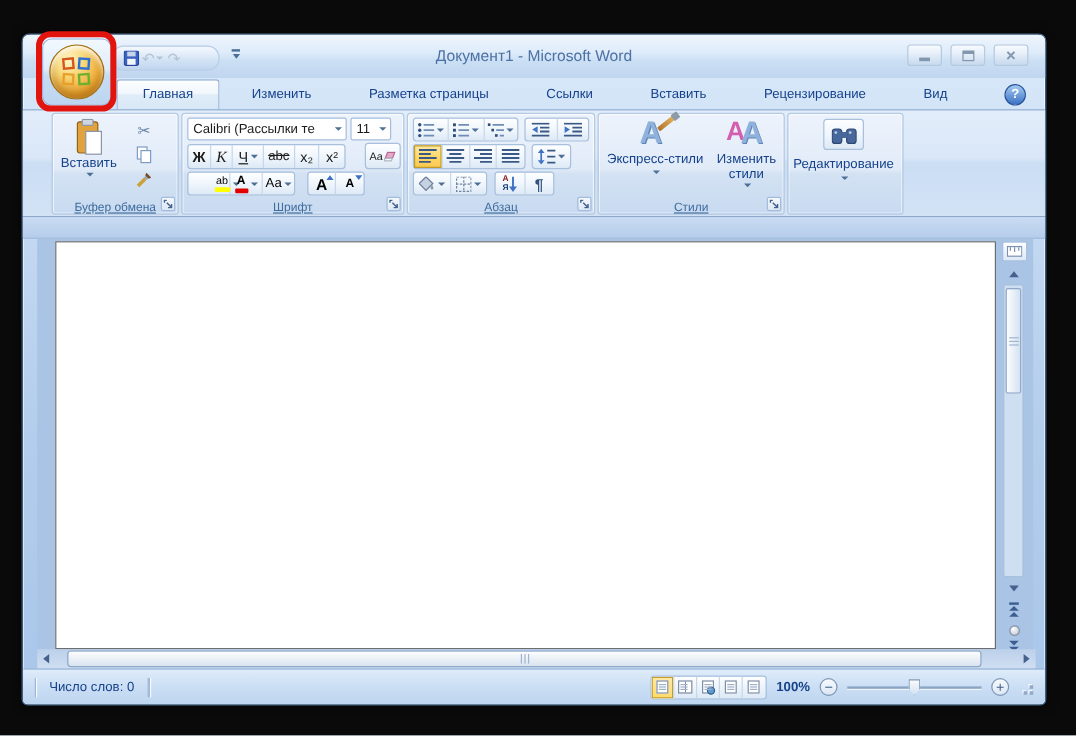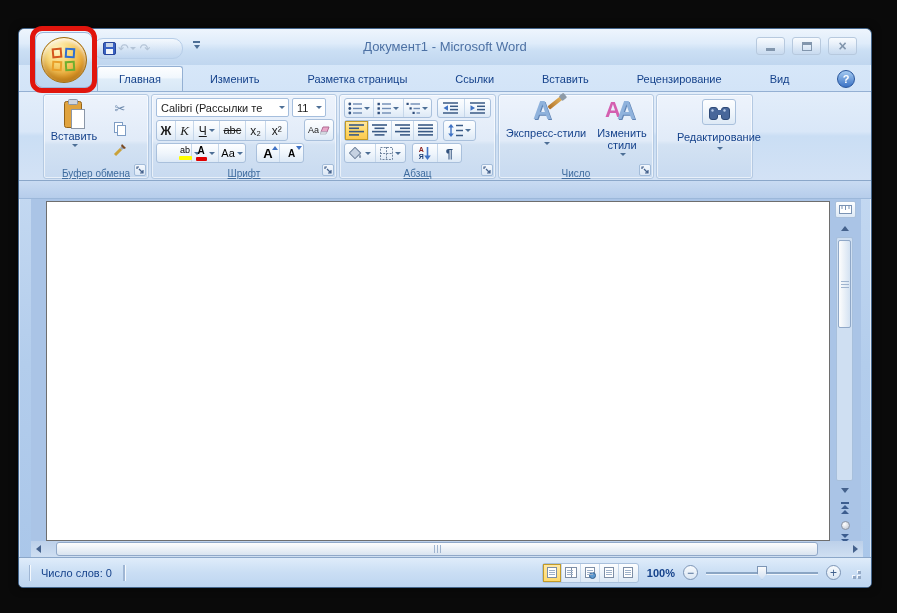--- a/index.html
+++ b/index.html
@@ -541,31 +541,31 @@
           </div>
           <div class="bigbtn" style="left:93px;top:2px;width:60px;height:66px;">
             <span class="cs-icon">
               <span class="cs-a1">A</span>
               <span class="cs-a2">A</span>
             </span>
             <span class="lbl" style="width:58px;">Изменить стили</span>
             <span class="car" style="margin-top:2px;"></span>
           </div>
         </div>
-        <div class="grp-labelrow"><span class="grp-label">Число</span></div>
+        <div class="grp-labelrow"><span class="grp-label">Стили</span></div>
         <div class="launcher">
           <svg width="8" height="8">
               <path d="M1 3V1h2M3 3l4 4M7 4v3h-3" stroke="#44618c" stroke-width="1.2" fill="none"></path>
             </svg>
         </div>
       </div>
 
       <div class="grp" style="left:637px;width:97px;">
         <div class="grp-content">
-          <div class="bigbtn" style="left:17px;top:2px;width:90px;height:66px;">
+          <div class="bigbtn" style="left:1px;top:2px;width:90px;height:66px;">
             <span class="shelf" style="position:static;width:34px;height:26px;display:flex;align-items:center;justify-content:center;margin-top:2px;">
               <svg width="21" height="15">
                 <rect x="0.5" y="2.5" width="8" height="12" rx="2.5" fill="#48679a" stroke="#2e4a77"></rect>
                 <rect x="12.5" y="2.5" width="8" height="12" rx="2.5" fill="#48679a" stroke="#2e4a77"></rect>
                 <rect x="8" y="5" width="5" height="5" fill="#48679a"></rect>
                 <circle cx="3.5" cy="5.5" r="1.2" fill="#b9cce8"></circle>
                   <circle cx="15.5" cy="5.5" r="1.2" fill="#b9cce8"></circle>
               </svg>
             </span>
             <span class="lbl" style="margin-top:6px;white-space:nowrap;">Редактирование</span>

